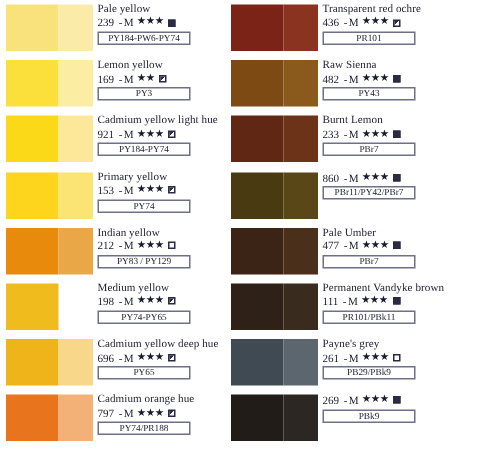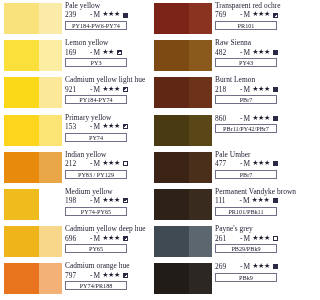--- a/index.html
+++ b/index.html
@@ -54,21 +54,21 @@
   }
   .pmeta{
     font-size:7.4px;
     line-height:9.2px;
     color:#1b1b2e;
     white-space:nowrap;
     display:flex;
     align-items:center;
     gap:1px;
   }
-  .pmeta .code{margin-right:13px;}
+  .pmeta .code{margin-right:2px;}
   .stars{letter-spacing:-0.3px;font-size:7px;margin:0 1px;}
   .opac{
     display:inline-block;
     width:5px;height:5px;
     border:0.8px solid #2a2a45;
     box-sizing:border-box;
     vertical-align:middle;
     margin-left:1px;
   }
   .opac.filled{background:#2a2a45;}
@@ -235,21 +235,21 @@
     </div>
   <div class="column" id="col-right">
       <div class="row">
         <div class="swatch">
           <div class="full" style="background: rgb(122, 35, 22);"></div>
           <div class="tint" style="background: rgb(139, 51, 33);"></div>
         </div>
         <div class="info">
           <div class="pname">Transparent red ochre</div>
           <div class="pmeta">
-            <span class="code">769</span>
+            <span class="code">436</span>
             <span>-</span>
             <span>M</span>
             <span class="stars">★★★</span>
             <span class="opac half"></span>
           </div>
           <div class="pigbox">PR101</div>
         </div>
       </div>
       <div class="row">
         <div class="swatch">
@@ -269,21 +269,21 @@
         </div>
       </div>
       <div class="row">
         <div class="swatch">
           <div class="full" style="background: rgb(95, 39, 20);"></div>
           <div class="tint" style="background: rgb(109, 51, 25);"></div>
         </div>
         <div class="info">
           <div class="pname">Burnt Lemon</div>
           <div class="pmeta">
-            <span class="code">218</span>
+            <span class="code">233</span>
             <span>-</span>
             <span>M</span>
             <span class="stars">★★★</span>
             <span class="opac filled"></span>
           </div>
           <div class="pigbox">PBr7</div>
         </div>
       </div>
       <div class="row">
         <div class="swatch">

